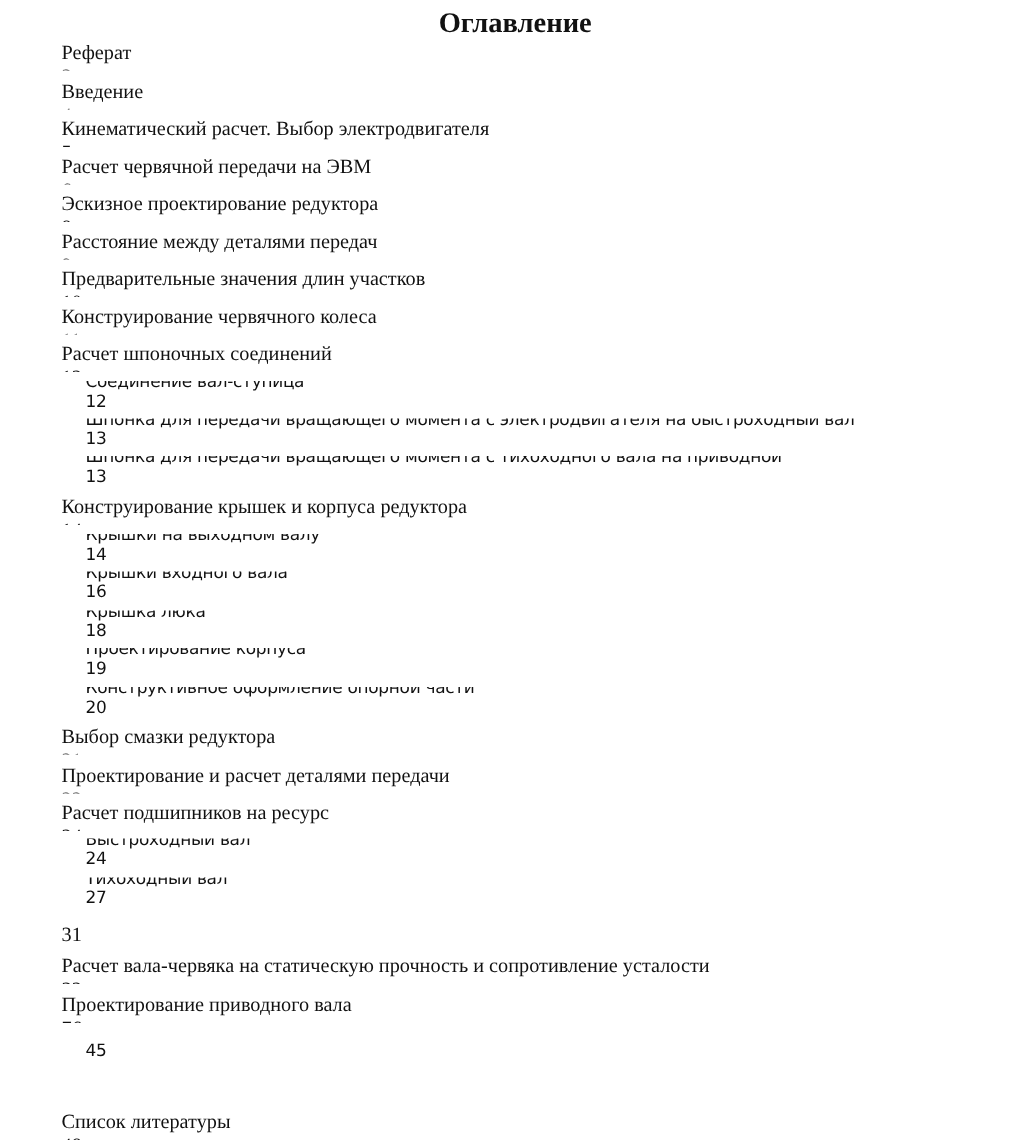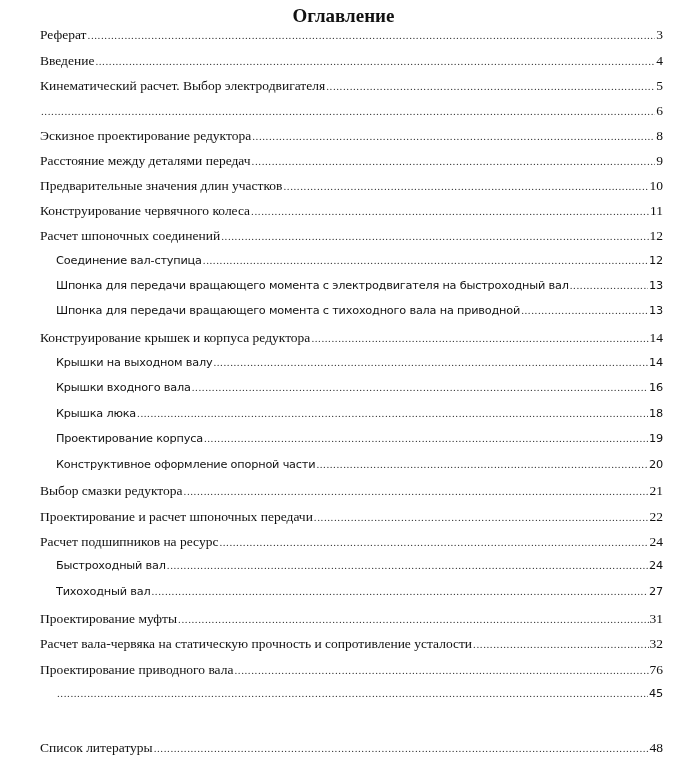--- a/index.html
+++ b/index.html
@@ -4,24 +4,24 @@
 <style>
   html, body { margin: 0; padding: 0; background: #ffffff; }
   body { width: 687px; height: 760px; position: relative; overflow: hidden; color: #111; }
   .title {
     position: absolute; top: 5px; left: 0; width: 687px; text-align: center;
     font-family: "Liberation Serif", serif; font-weight: bold; font-size: 19px; color: #111;
   }
   .toc { position: absolute; top: 27px; left: 0; width: 687px; }
   .row {
     position: absolute; height: 20px; display: flex; align-items: baseline;
-    white-space: nowrap; overflow: hidden; right: 24px;
+    white-space: nowrap; overflow: hidden; right: 24px; flex-direction: column;
   }
   .row.lvl1 { left: 40px; font-family: "Liberation Serif", serif; font-size: 13.5px; }
-  .row.lvl2 { left: 56px; font-family: "DejaVu Sans", sans-serif; font-size: 11.3px; letter-spacing: -0.2px; }
+  .row.lvl2 { left: 56px; font-family: "DejaVu Sans", sans-serif; font-size: 11.3px; letter-spacing: -0.2px; justify-content: flex-end; }
   .row .label { flex: 0 0 auto; }
   .row .leader {
     flex: 1 1 auto; overflow: hidden; margin: 0 1px;
     font-family: "Liberation Serif", serif; font-size: 11px; letter-spacing: 0.6px; color: #333;
   }
   .row .leader::before {
     content: "................................................................................................................................................................................................................................................................................";
   }
   .row .page { flex: 0 0 auto; font-family: "Liberation Serif", serif; font-size: 13.5px; }
   .row.lvl2 .page { font-family: "DejaVu Sans", sans-serif; font-size: 11.3px; }
@@ -41,20 +41,21 @@
       <span class="label">Введение</span>
       <span class="leader"></span>
       <span class="page">4</span>
     </div>
   <div class="row lvl1" style="top:51px">
       <span class="label">Кинематический расчет. Выбор электродвигателя</span>
       <span class="leader"></span>
       <span class="page">5</span>
     </div>
   <div class="row lvl1" style="top:76px">
+      <span class="label">Расчет червячной передачи на ЭВМ</span>
       <span class="leader"></span>
       <span class="page">6</span>
     </div>
   <div class="row lvl1" style="top:101px">
       <span class="label">Эскизное проектирование редуктора</span>
       <span class="leader"></span>
       <span class="page">8</span>
     </div>
   <div class="row lvl1" style="top:126px">
       <span class="label">Расстояние между деталями передач</span>
@@ -120,41 +121,40 @@
       <span class="label">Конструктивное оформление опорной части</span>
       <span class="leader"></span>
       <span class="page">20</span>
     </div>
   <div class="row lvl1" style="top:456px">
       <span class="label">Выбор смазки редуктора</span>
       <span class="leader"></span>
       <span class="page">21</span>
     </div>
   <div class="row lvl1" style="top:482px">
-      <span class="label">Проектирование и расчет шпоночных передачи</span>
+      <span class="label">Проектирование и расчет деталями передачи</span>
       <span class="leader"></span>
       <span class="page">22</span>
     </div>
   <div class="row lvl1" style="top:507px">
       <span class="label">Расчет подшипников на ресурс</span>
       <span class="leader"></span>
       <span class="page">24</span>
     </div>
   <div class="row lvl2" style="top:532px">
       <span class="label">Быстроходный вал</span>
       <span class="leader"></span>
       <span class="page">24</span>
     </div>
   <div class="row lvl2" style="top:558px">
       <span class="label">Тихоходный вал</span>
       <span class="leader"></span>
       <span class="page">27</span>
     </div>
   <div class="row lvl1" style="top:584px">
-      <span class="label">Проектирование муфты</span>
       <span class="leader"></span>
       <span class="page">31</span>
     </div>
   <div class="row lvl1" style="top:609px">
       <span class="label">Расчет вала-червяка на статическую прочность и сопротивление усталости</span>
       <span class="leader"></span>
       <span class="page">32</span>
     </div>
   <div class="row lvl1" style="top:635px">
       <span class="label">Проектирование приводного вала</span>

